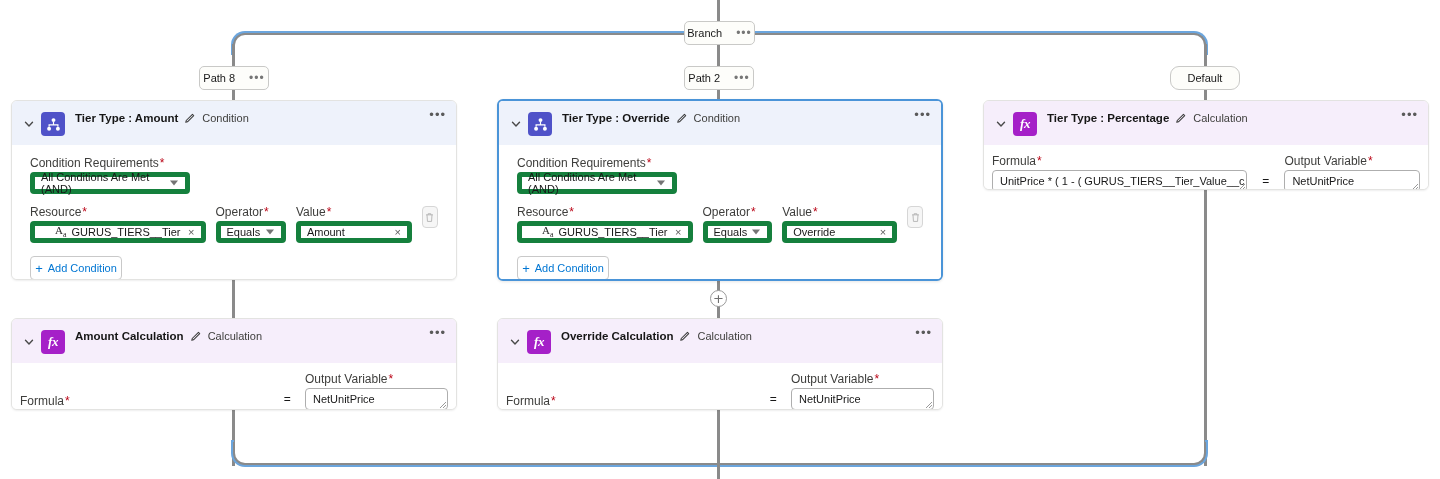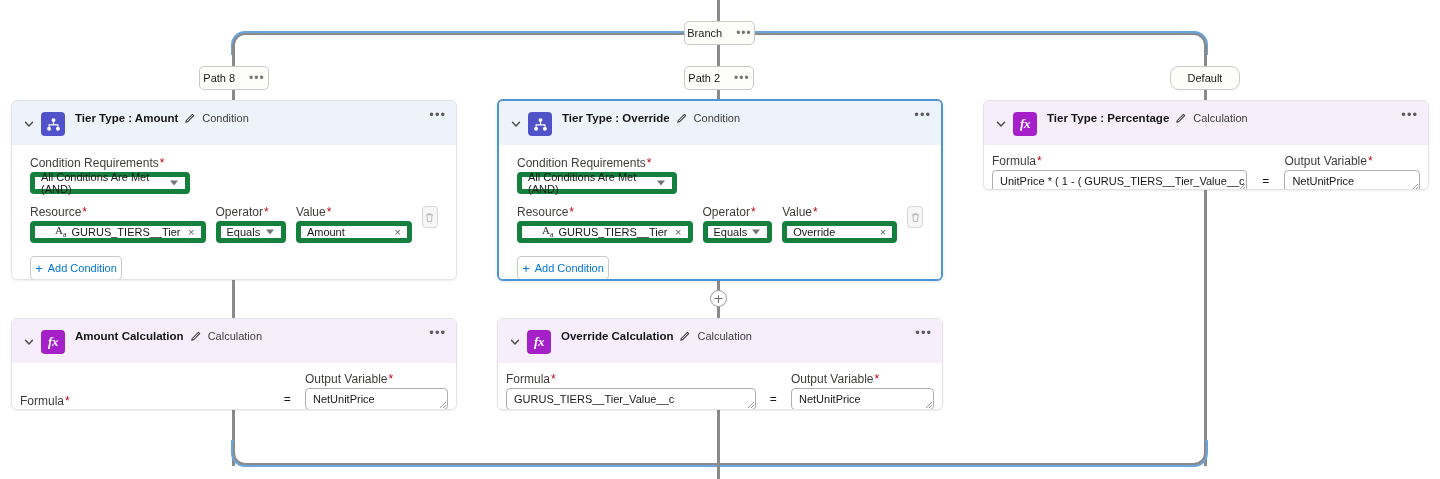--- a/index.html
+++ b/index.html
@@ -564,21 +564,20 @@
           </span>
         </div>
         <span class="card-sub">Calculation</span>
       </div>
       <span class="card-menu">•••</span>
     </div>
     <div class="card-body" style="padding:10px 8px 10px 8px;">
       <div class="calc-row">
         <div style="width:253px;">
           <div class="fld-label"><span>Formula</span><span class="req">*</span></div>
-          <div class="ta">GURUS_TIERS__Tier_Value__c</div>
         </div>
         <div class="eq" style="width:36px;">=</div>
         <div style="width:145px;">
           <div class="fld-label"><span>Output Variable</span><span class="req">*</span></div>
           <div class="ta">NetUnitPrice</div>
         </div>
       </div>
     </div>
   </div>
 

